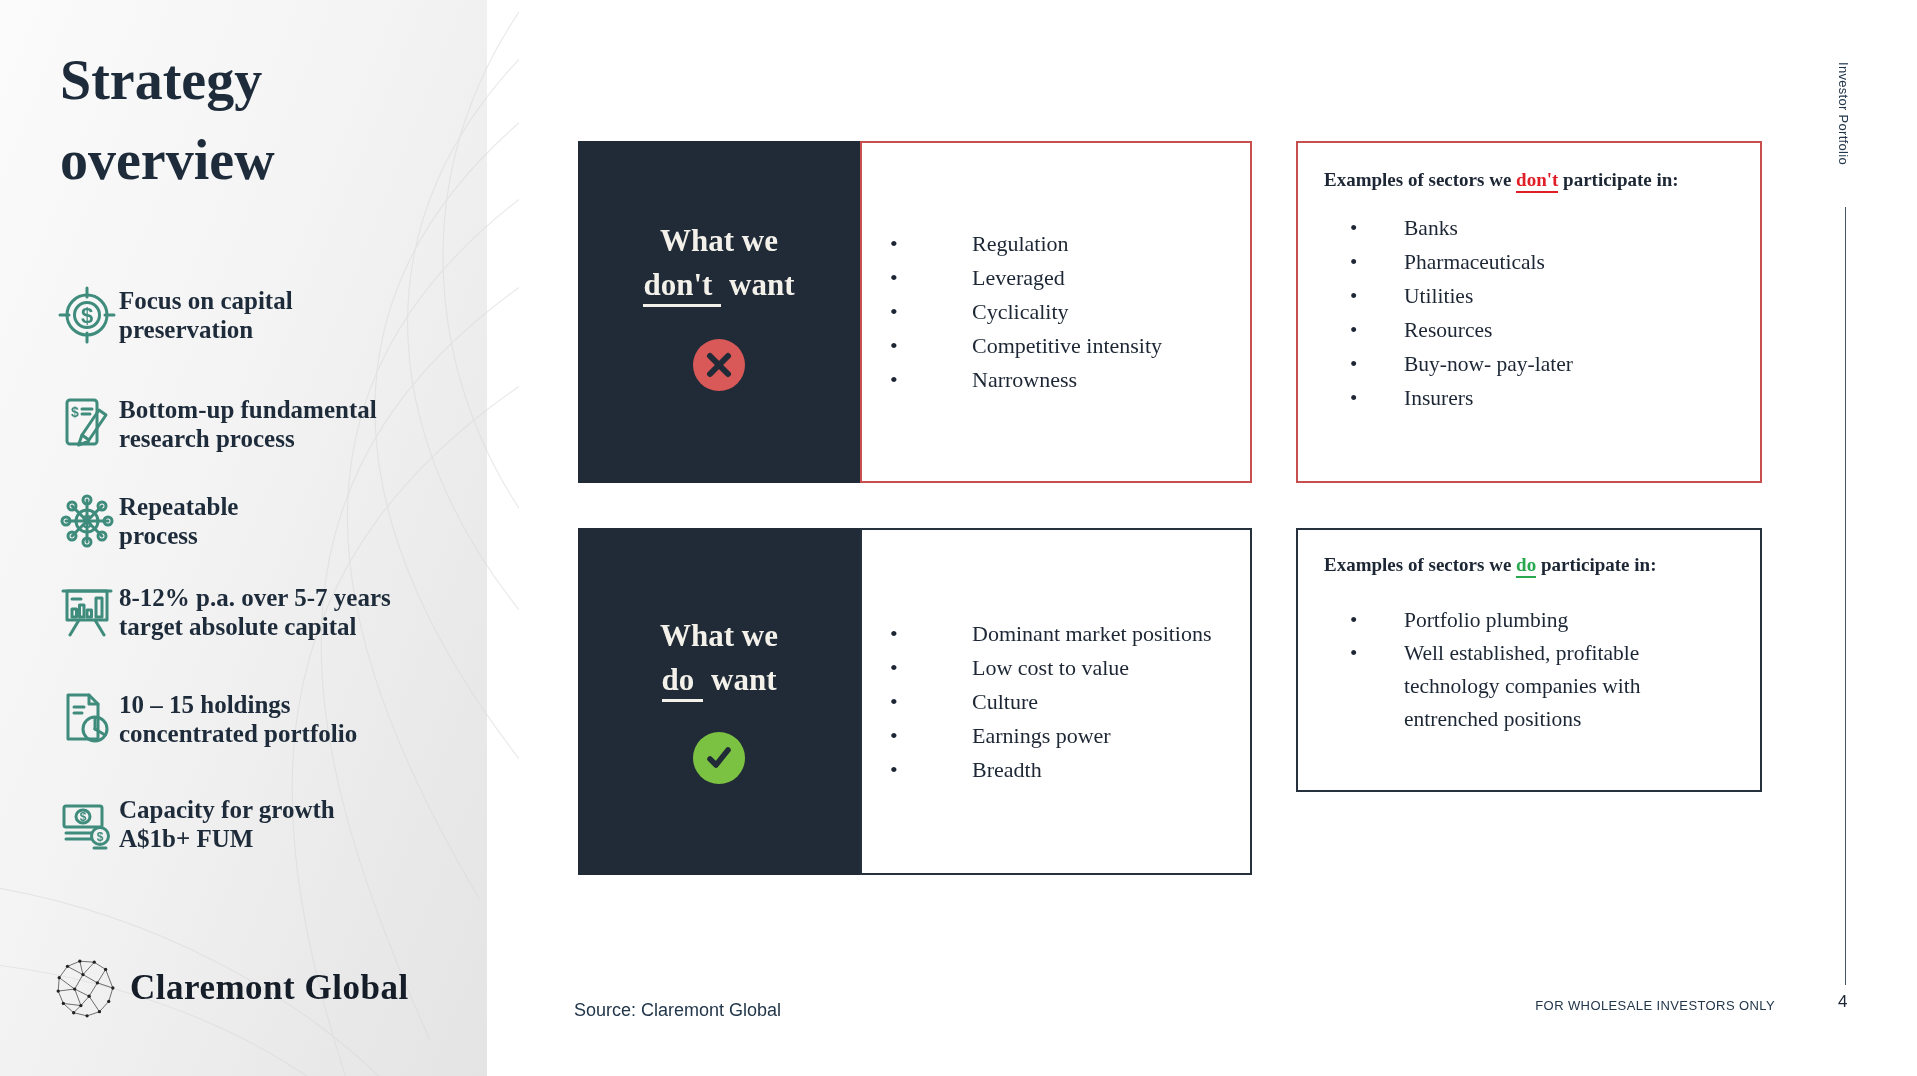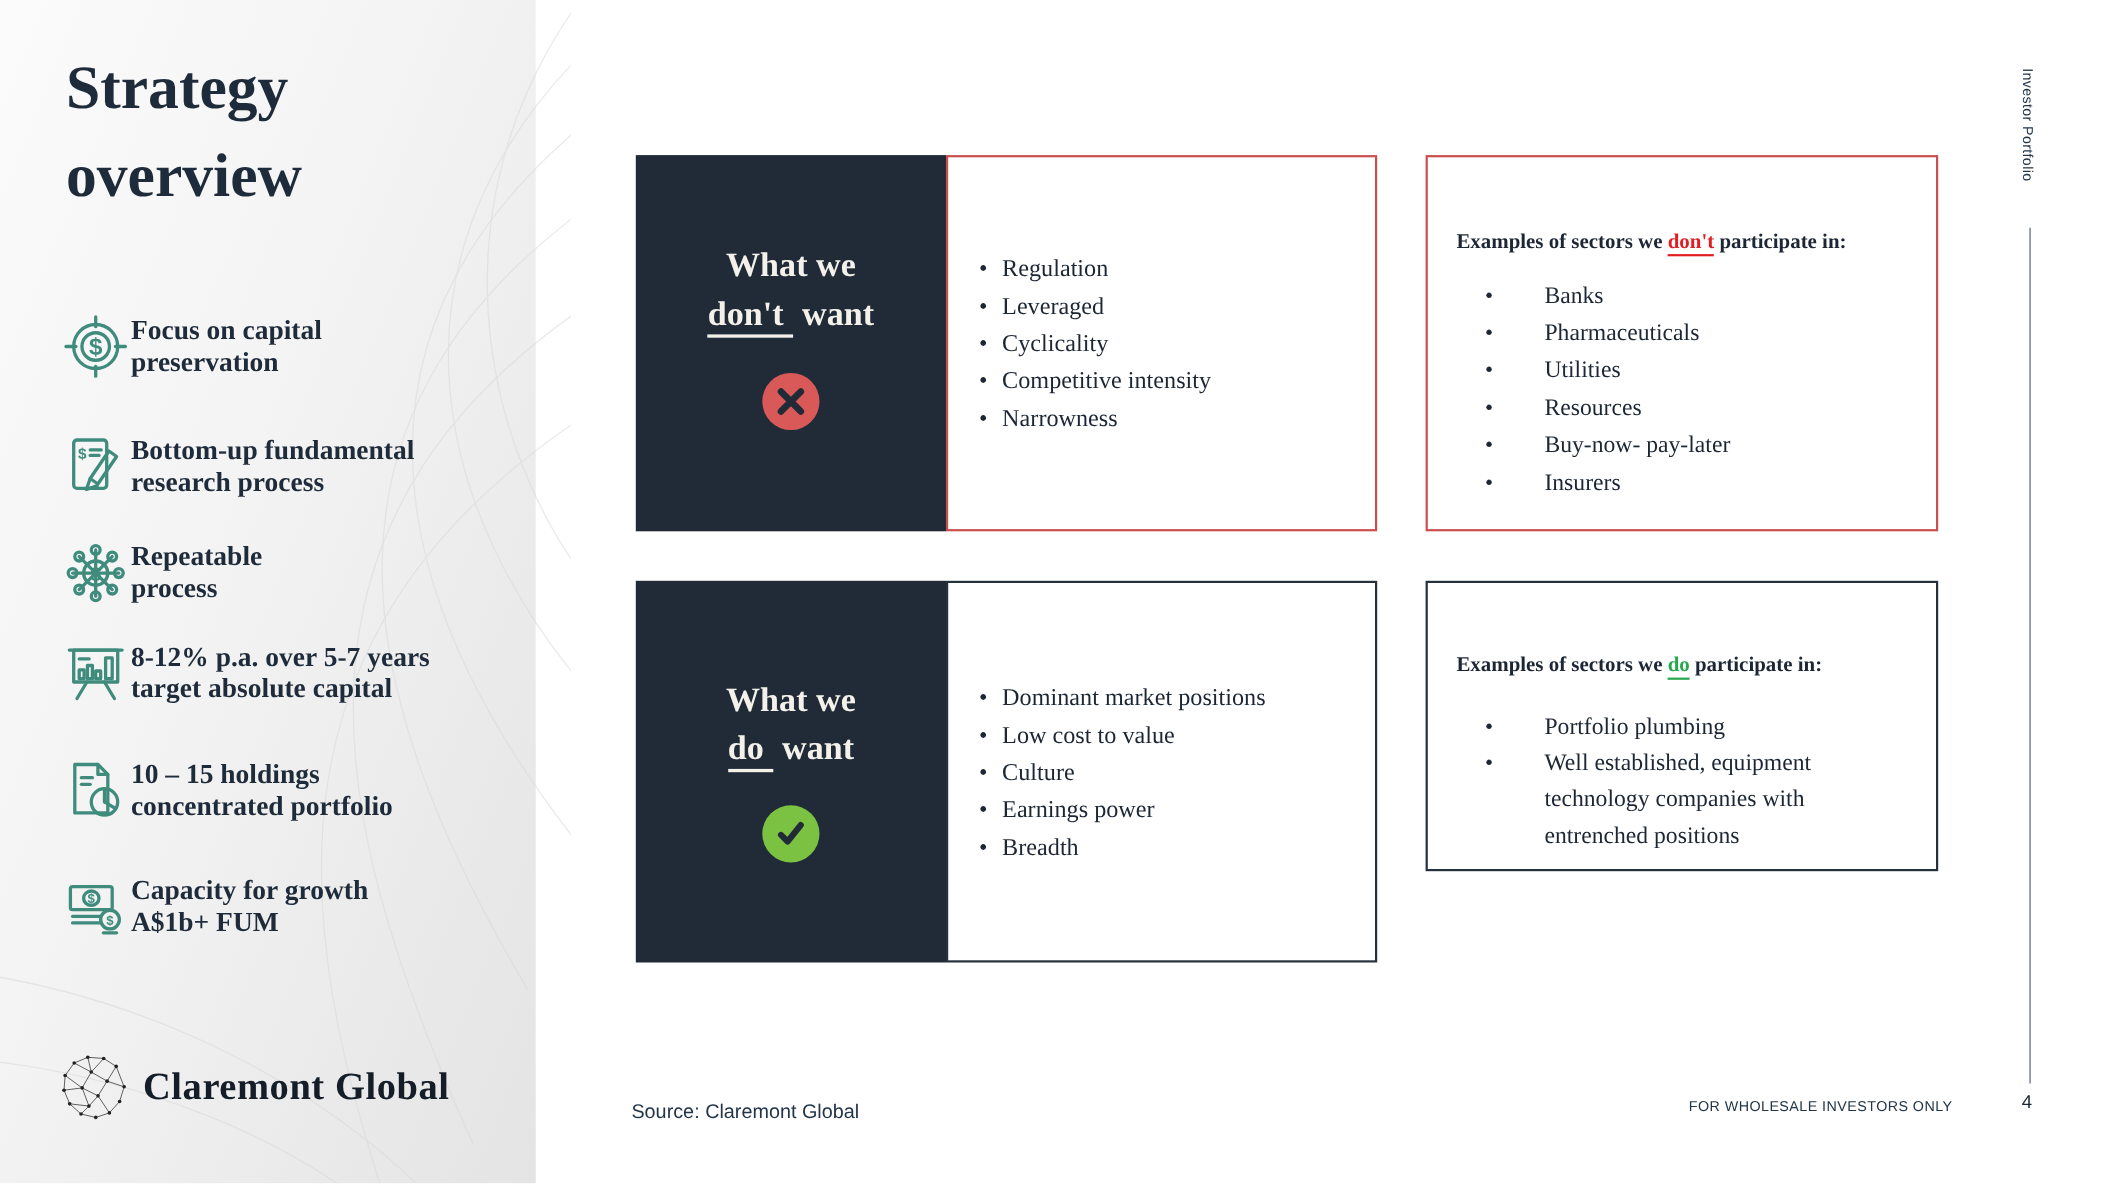--- a/index.html
+++ b/index.html
@@ -26,28 +26,28 @@
   .darkbox .u{border-bottom:3px solid #f3f1ea;padding:0 9px 2px 0;}
   .badge{width:52px;height:52px;border-radius:50%;display:flex;align-items:center;justify-content:center;}
   .badge.red{background:#d95858;}
   .badge.green{background:#7cc242;}
 
   .bulletbox{position:absolute;left:860px;width:392px;background:#ffffff;box-sizing:border-box;
              display:flex;flex-direction:column;justify-content:center;}
   .bulletbox.red-border{border:2px solid #c94f4f;}
   .bulletbox.navy-border{border:2px solid #26313e;}
   .bulletbox ul{list-style:none;margin:0;padding:0;}
-  .bulletbox li{position:relative;padding-left:49px;font-size:22px;line-height:34px;color:#1c2634;}
+  .bulletbox li{position:relative;padding-left:110px;font-size:22px;line-height:34px;color:#1c2634;}
   .bulletbox li::before{content:"•";position:absolute;left:28px;top:0;font-size:22px;}
 
   .exbox{position:absolute;left:1296px;width:466px;background:#ffffff;box-sizing:border-box;
          padding:26px 18px 0 26px;}
   .exbox.red-border{border:2px solid #c94f4f;}
   .exbox.navy-border{border:2px solid #26313e;}
-  .exbox .extitle{font-size:19px;font-weight:bold;color:#1c2634;margin-top:40px;}
+  .exbox .extitle{font-size:19px;font-weight:bold;color:#1c2634;}
   .exbox .red-u{color:#e01e25;border-bottom:2px solid #e01e25;padding-bottom:1px;}
   .exbox .green-u{color:#27a74e;border-bottom:2px solid #27a74e;padding-bottom:1px;}
   .exbox ul{list-style:none;margin:20px 0 0 0;padding:0;}
   .exbox li{position:relative;padding-left:80px;font-size:21.5px;line-height:34px;color:#1c2634;}
   .exbox li::before{content:"•";position:absolute;left:26px;top:0;font-size:21px;}
   .exbox.navy-border li{line-height:33px;padding-right:6px;}
 
   
   .src{position:absolute;left:574px;top:1000px;font-family:"Liberation Sans",sans-serif;
        font-size:18px;color:#22364a;}
@@ -304,21 +304,21 @@
         <li>Culture</li>
         <li>Earnings power</li>
         <li>Breadth</li>
       </ul>
   </div>
 
   <div class="exbox navy-border" style="top:528px;height:264px;padding-top:24px;">
     <div class="extitle"><span>Examples of sectors we </span><span class="green-u">do</span><span> participate in:</span></div>
     <ul style="margin-top:28px;">
         <li>Portfolio plumbing</li>
-        <li>Well established, equipment technology companies with entrenched positions</li>
+        <li>Well established, profitable technology companies with entrenched positions</li>
       </ul>
   </div>
 
   <div class="src">Source: Claremont Global</div>
   <div class="disclaimer">FOR WHOLESALE INVESTORS ONLY</div>
   <div class="pagenum">4</div>
   <div class="rail-label">Investor Portfolio</div>
   <div class="rail-line"></div>
 
 </div>

